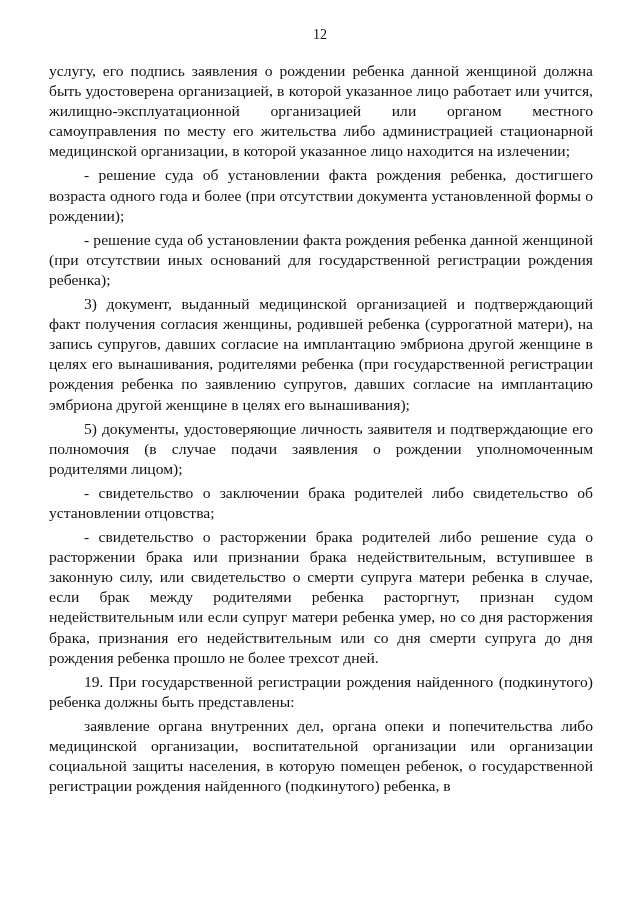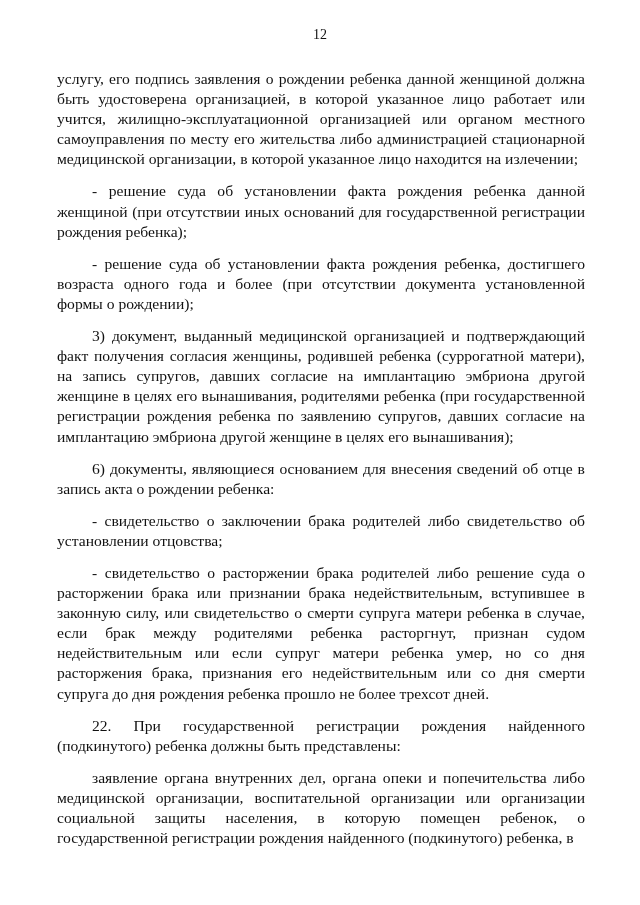--- a/index.html
+++ b/index.html
@@ -10,32 +10,32 @@
     font-family: "Liberation Serif", "DejaVu Serif", serif;
   }
   .page-number {
     position: absolute; top: 27px; left: 0; width: 640px; text-align: center;
     font-size: 14px; line-height: 16px;
   }
   .content {
     position: absolute; left: 45px; top: 57px; width: 552px;
     font-size: 15.6px; line-height: 20.1px;
   }
-  .para { margin: 12px; text-align: justify; text-indent: 0; }
+  .para { margin: 4px; text-align: justify; text-indent: 0; }
   .para.indent { text-indent: 35px; }
 </style>
 </head>
 <body>
 
 <div class="page">
   <div class="page-number">12</div>
   <div class="content">
     <p class="para">услугу, его подпись заявления о рождении ребенка данной женщиной должна быть удостоверена организацией, в которой указанное лицо работает или учится, жилищно-эксплуатационной организацией или органом местного самоуправления по месту его жительства либо администрацией стационарной медицинской организации, в которой указанное лицо находится на излечении;</p>
+    <p class="para indent">- решение суда об установлении факта рождения ребенка, достигшего возраста одного года и более (при отсутствии документа установленной формы о рождении);</p>
     <p class="para indent">- решение суда об установлении факта рождения ребенка данной женщиной (при отсутствии иных оснований для государственной регистрации рождения ребенка);</p>
-    <p class="para indent">- решение суда об установлении факта рождения ребенка, достигшего возраста одного года и более (при отсутствии документа установленной формы о рождении);</p>
     <p class="para indent">3) документ, выданный медицинской организацией и подтверждающий факт получения согласия женщины, родившей ребенка (суррогатной матери), на запись супругов, давших согласие на имплантацию эмбриона другой женщине в целях его вынашивания, родителями ребенка (при государственной регистрации рождения ребенка по заявлению супругов, давших согласие на имплантацию эмбриона другой женщине в целях его вынашивания);</p>
-    <p class="para indent">6) документы, являющиеся основанием для внесения сведений об отце в запись акта о рождении ребенка:</p>
+    <p class="para indent">5) документы, удостоверяющие личность заявителя и подтверждающие его полномочия (в случае подачи заявления о рождении уполномоченным родителями лицом);</p>
     <p class="para indent">- свидетельство о заключении брака родителей либо свидетельство об установлении отцовства;</p>
     <p class="para indent">- свидетельство о расторжении брака родителей либо решение суда о расторжении брака или признании брака недействительным, вступившее в законную силу, или свидетельство о смерти супруга матери ребенка в случае, если брак между родителями ребенка расторгнут, признан судом недействительным или если супруг матери ребенка умер, но со дня расторжения брака, признания его недействительным или со дня смерти супруга до дня рождения ребенка прошло не более трехсот дней.</p>
-    <p class="para indent">22. При государственной регистрации рождения найденного (подкинутого) ребенка должны быть представлены:</p>
+    <p class="para indent">19. При государственной регистрации рождения найденного (подкинутого) ребенка должны быть представлены:</p>
     <p class="para indent">заявление органа внутренних дел, органа опеки и попечительства либо медицинской организации, воспитательной организации или организации социальной защиты населения, в которую помещен ребенок, о государственной регистрации рождения найденного (подкинутого) ребенка, в</p>
   </div>
 </div>
 
 </body></html>

